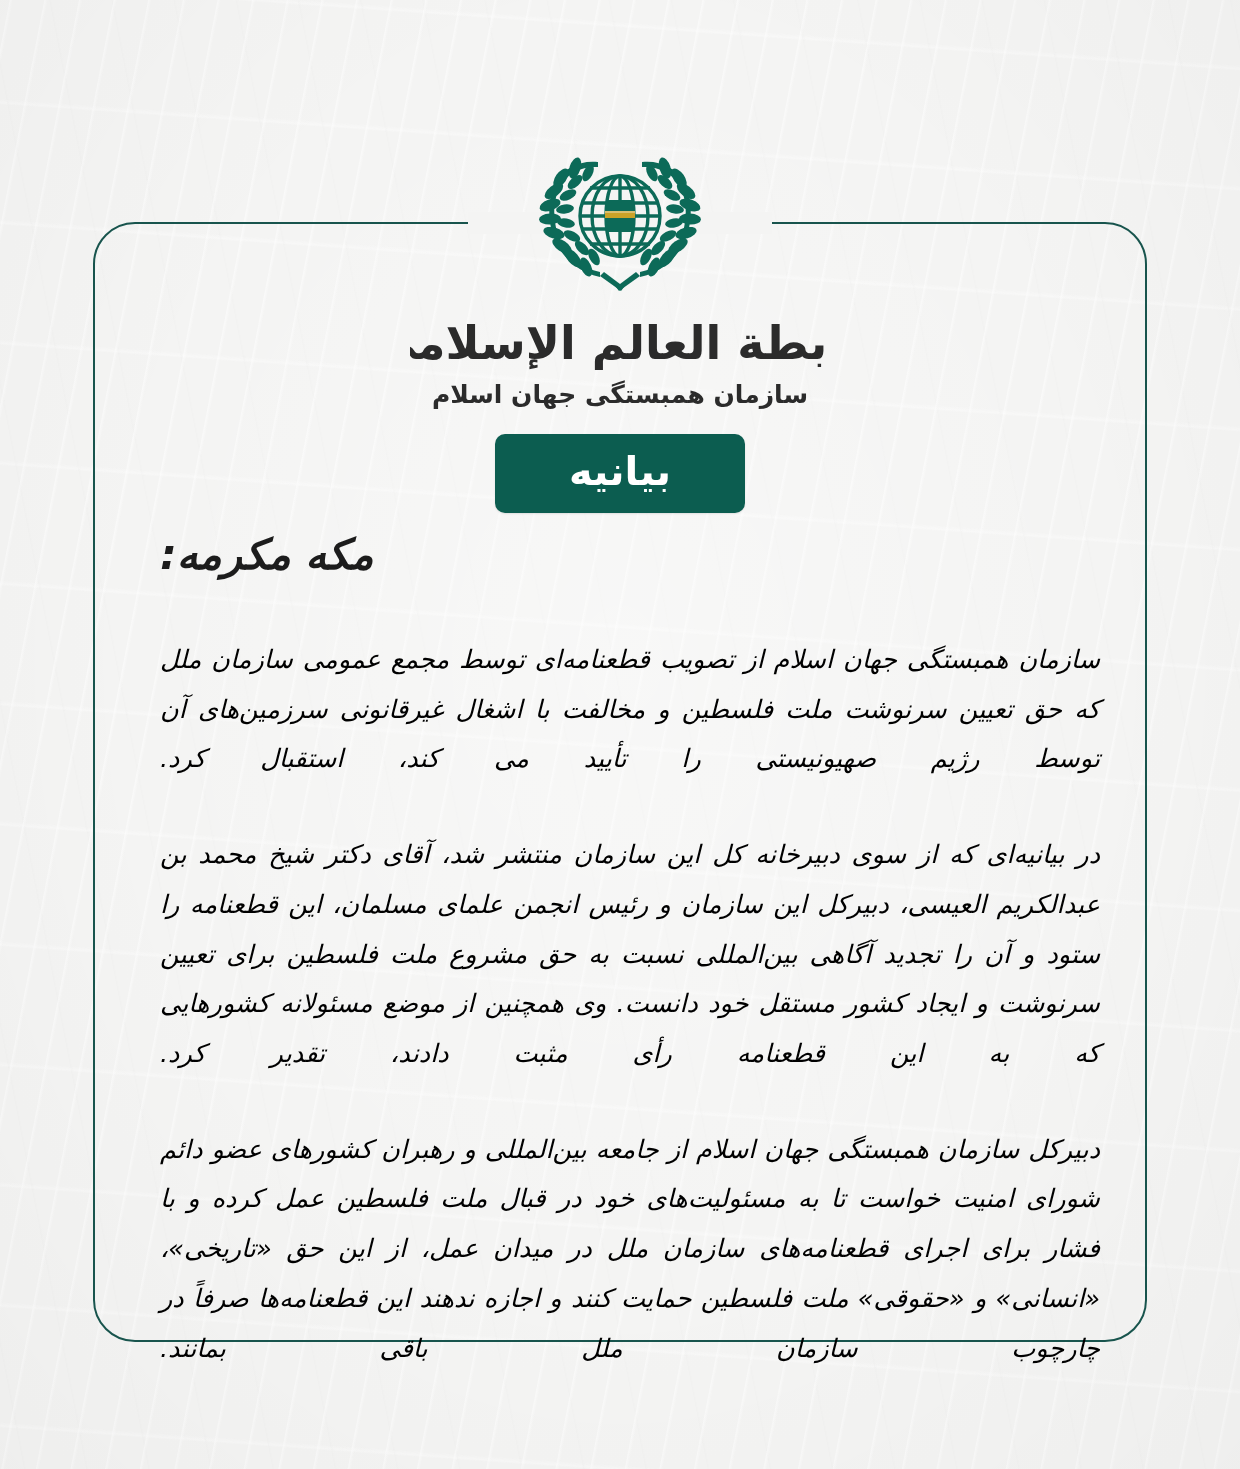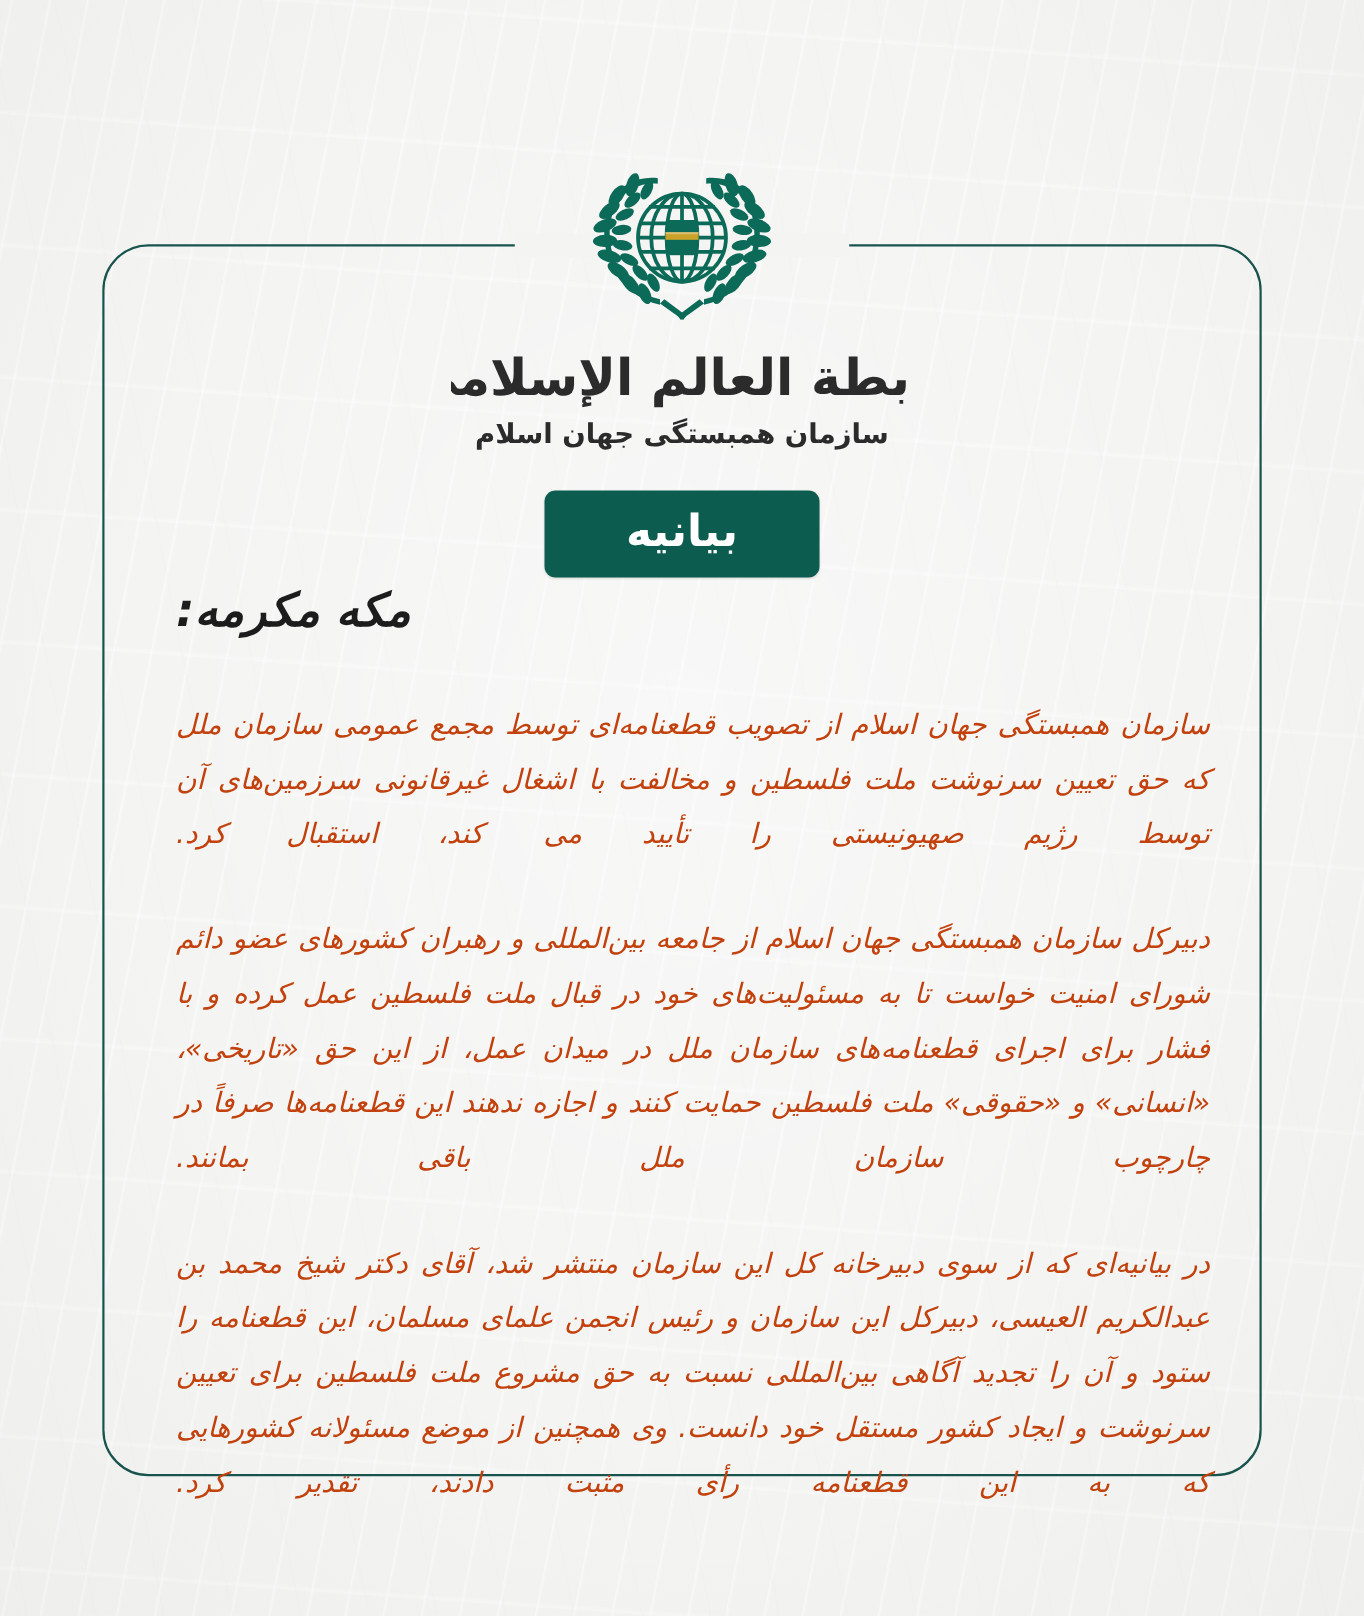--- a/index.html
+++ b/index.html
@@ -101,21 +101,21 @@
   }
 
   .org-name-ar {
     margin: 20px auto 0;
     width: 420px;
     height: 62px;
   }
   .org-name-ar svg { display:block; width:420px; height:62px; }
 
   .org-name-fa {
-    margin: 4px 0 12px;
+    margin: 4px 0 0;
     font-size: 25px;
     font-weight: 700;
     color: #2b2b2b;
     letter-spacing: .2px;
     line-height: 1.3;
   }
 
   .statement-badge {
     display: inline-block;
     margin-top: 22px;
@@ -149,21 +149,21 @@
     color: #1c1c1c;
     text-align: left;
     text-align-last: left;
     margin: 0 0 56px 0;
     letter-spacing: .5px;
   }
 
   .para {
     font-size: 25.5px;
     line-height: 1.95;
-    color: #c2410c;
+    color: #000000;
     margin: 0 0 46px 0;
     text-align: justify;
     text-align-last: justify;
     word-spacing: .5px;
   }
   .para:last-child { margin-bottom: 0; }
 </style>
 </head>
 <body>
 
@@ -260,16 +260,16 @@
   <div class="org-name-fa">سازمان همبستگی جهان اسلام</div>
 
   <div class="statement-badge">بیانیه</div>
 </div>
 
 <div class="content">
   <div class="salutation">مکه مکرمه:</div>
 
   <p class="para">سازمان همبستگی جهان اسلام از تصویب قطعنامه‌ای توسط مجمع عمومی سازمان ملل که حق تعیین سرنوشت ملت فلسطین و مخالفت با اشغال غیرقانونی سرزمین‌های آن توسط رژیم صهیونیستی را تأیید می کند، استقبال کرد.</p>
 
+  <p class="para">در بیانیه‌ای که از سوی دبیرخانه کل این سازمان منتشر شد، آقای دکتر شیخ محمد بن عبدالکریم العیسی، دبیرکل این سازمان و رئیس انجمن علمای مسلمان، این قطعنامه را ستود و آن را تجدید آگاهی بین‌المللی نسبت به حق مشروع ملت فلسطین برای تعیین سرنوشت و ایجاد کشور مستقل خود دانست. وی همچنین از موضع مسئولانه کشورهایی که به این قطعنامه رأی مثبت دادند، تقدیر کرد.</p>
+
   <p class="para">دبیرکل سازمان همبستگی جهان اسلام از جامعه بین‌المللی و رهبران کشورهای عضو دائم شورای امنیت خواست تا به مسئولیت‌های خود در قبال ملت فلسطین عمل کرده و با فشار برای اجرای قطعنامه‌های سازمان ملل در میدان عمل، از این حق «تاریخی»، «انسانی» و «حقوقی» ملت فلسطین حمایت کنند و اجازه ندهند این قطعنامه‌ها صرفاً در چارچوب سازمان ملل باقی بمانند.</p>
-
-  <p class="para">در بیانیه‌ای که از سوی دبیرخانه کل این سازمان منتشر شد، آقای دکتر شیخ محمد بن عبدالکریم العیسی، دبیرکل این سازمان و رئیس انجمن علمای مسلمان، این قطعنامه را ستود و آن را تجدید آگاهی بین‌المللی نسبت به حق مشروع ملت فلسطین برای تعیین سرنوشت و ایجاد کشور مستقل خود دانست. وی همچنین از موضع مسئولانه کشورهایی که به این قطعنامه رأی مثبت دادند، تقدیر کرد.</p>
 </div>
 
 </body></html>

